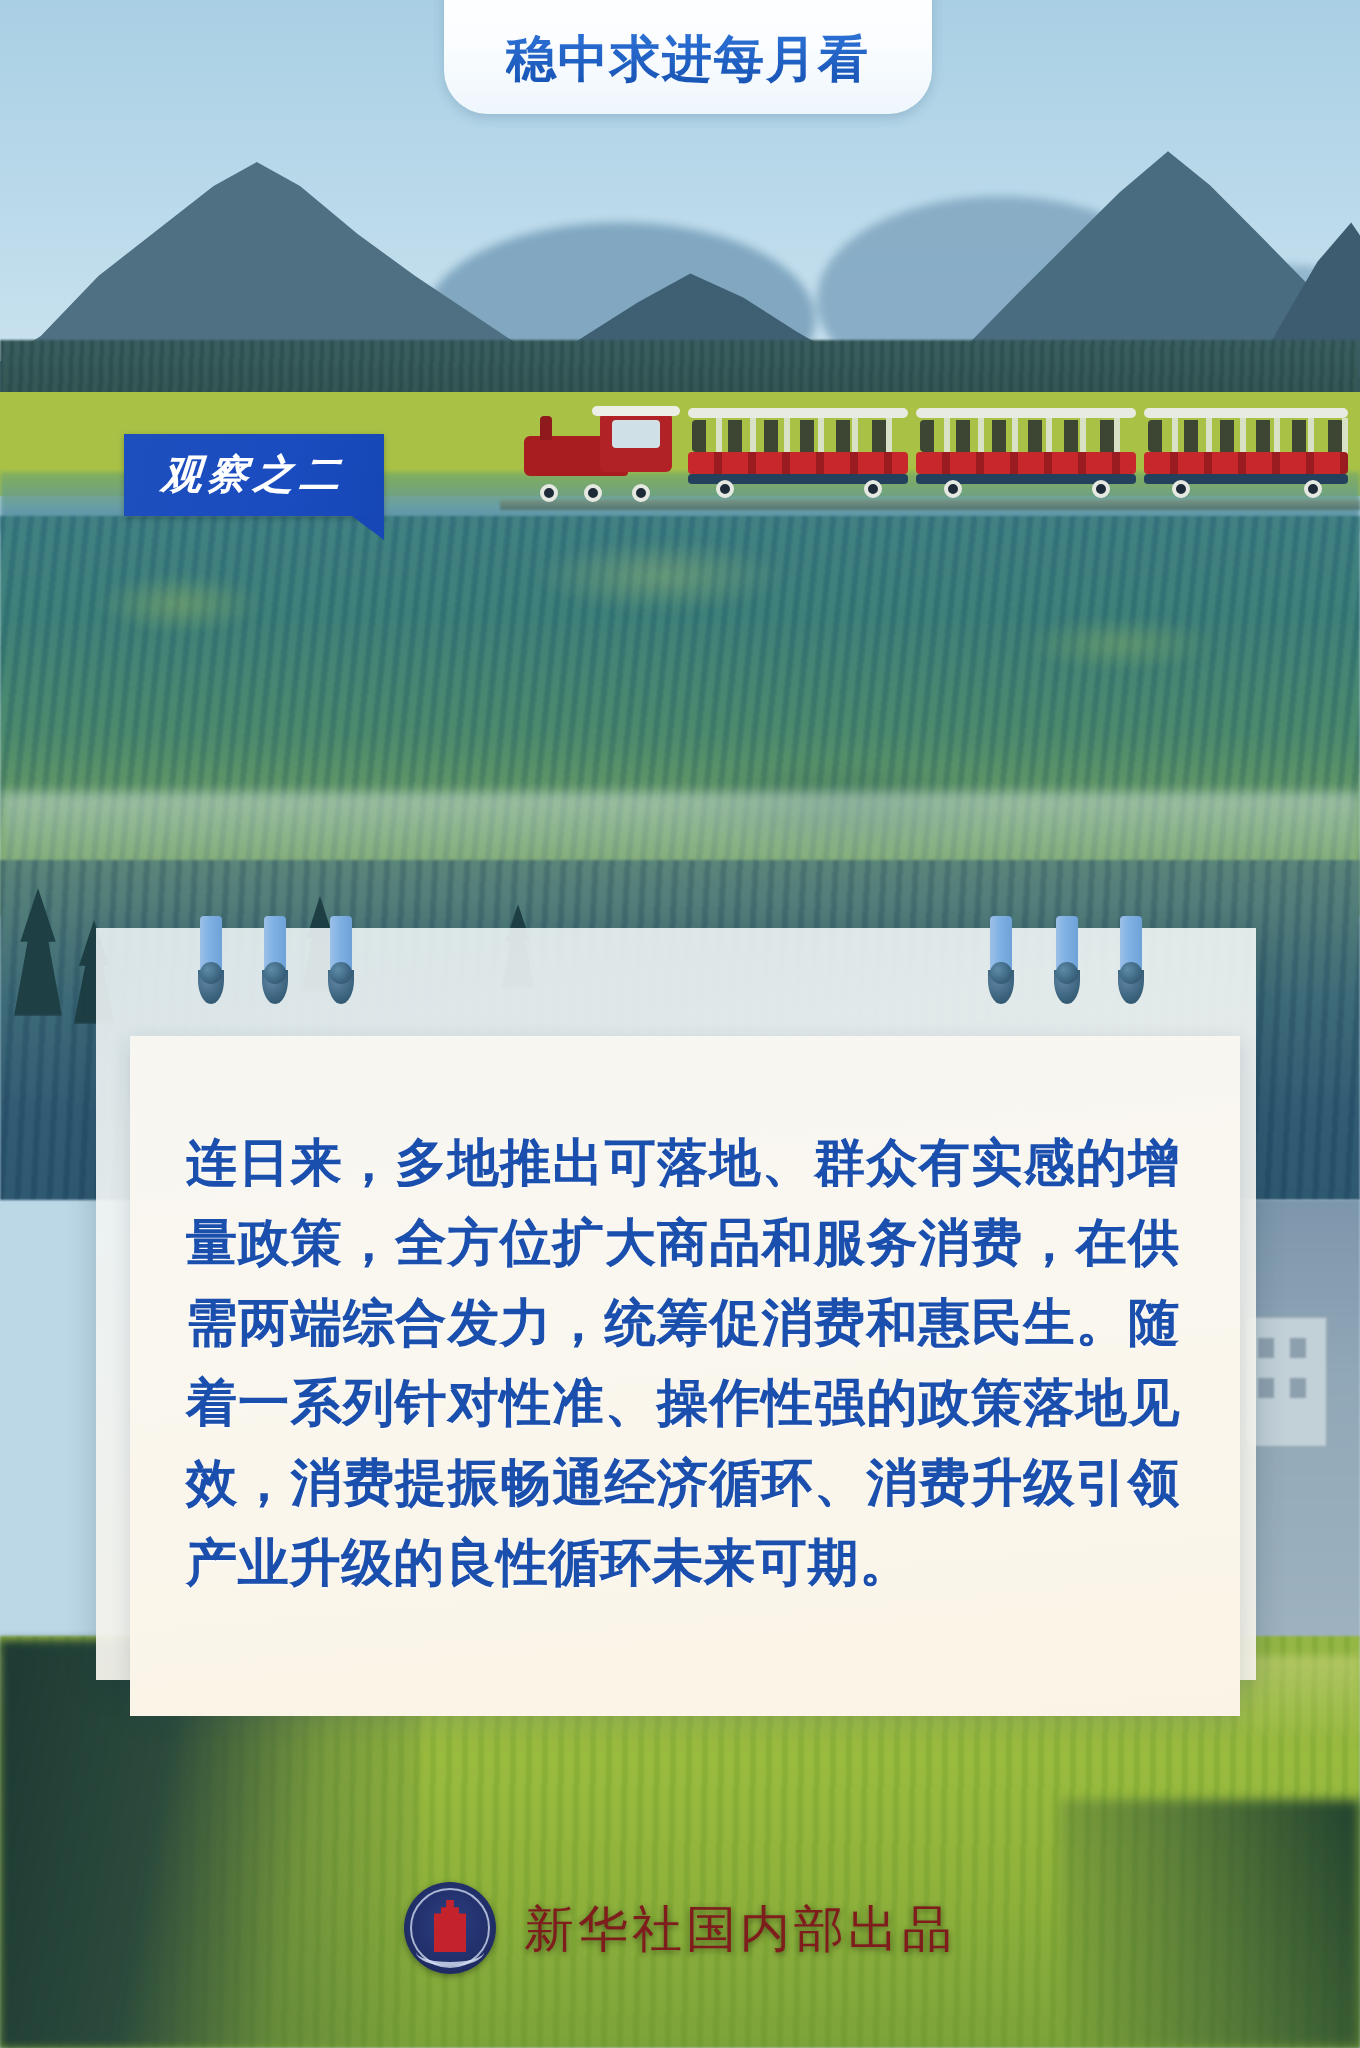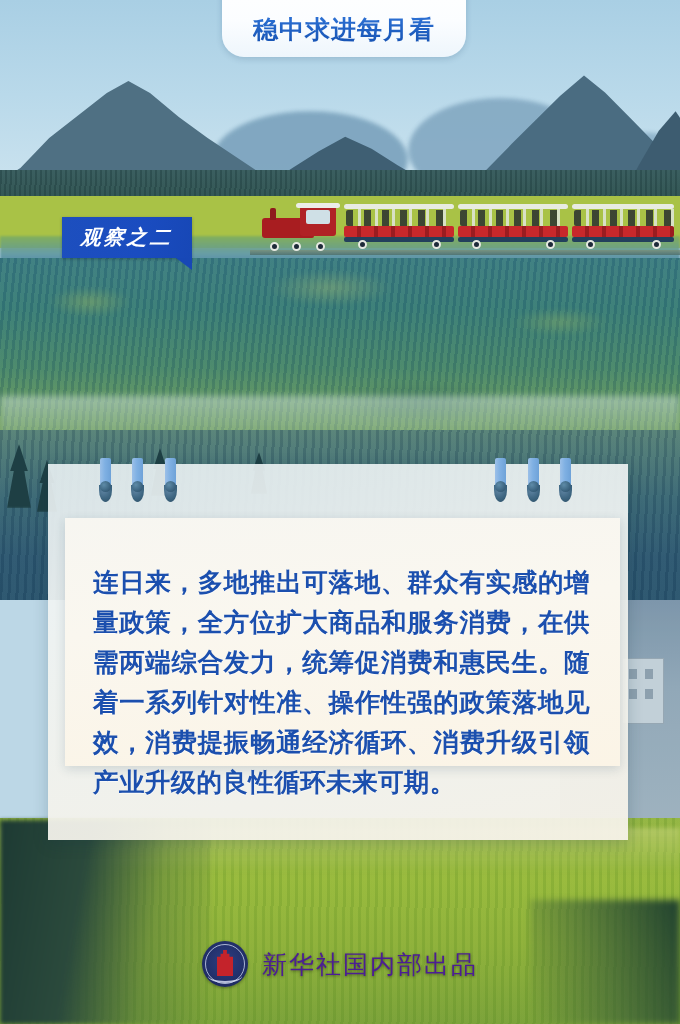--- a/index.html
+++ b/index.html
@@ -225,21 +225,21 @@
     white-space:nowrap;
   }
 
   
   .panel{
     position:absolute;left:48px;top:464px;width:580px;height:376px;
     background:linear-gradient(170deg,rgba(233,241,243,.90) 0%,rgba(240,244,243,.93) 30%,rgba(246,242,232,.95) 100%);
     box-shadow:0 4px 14px rgba(20,50,70,.22);
   }
   .inner-card{
-    position:absolute;left:65px;top:518px;width:555px;height:248px;
+    position:absolute;left:65px;top:518px;width:555px;height:340px;
     background:linear-gradient(175deg,#f7f6f1 0%,#faf7ef 40%,#fbf4e6 100%);
     box-shadow:0 3px 10px rgba(30,60,80,.16);
     box-sizing:border-box;
     padding:44px 30px 26px 28px;
   }
   .body-text{
     font-family:"DejaVu Serif","Liberation Serif",serif;
     font-weight:bold;
     font-size:25.5px;
     line-height:40px;
@@ -280,21 +280,21 @@
     width:16px;height:26px;background:#c4232b;
     clip-path:polygon(38% 0,62% 0,62% 14%,78% 14%,78% 26%,100% 26%,100% 100%,0 100%,0 26%,22% 26%,22% 14%,38% 14%);
   }
   .logo-arc{
     position:absolute;left:50%;bottom:4px;transform:translateX(-50%);
     width:34px;height:12px;border-bottom:2px solid rgba(220,228,248,.8);
     border-radius:0 0 50% 50%;
   }
   .footer-text{
     font-family:"DejaVu Sans","Liberation Sans",sans-serif;
-    font-size:25px;color:#4c1d95;letter-spacing:2px;
+    font-size:25px;color:#7f1d1d;letter-spacing:2px;
     text-shadow:0 1px 3px rgba(0,0,0,.45);
   }
 </style>
 </head>
 <body>
 
 <div class="poster">
 
   <div class="photo">
     <div class="sky"></div>

